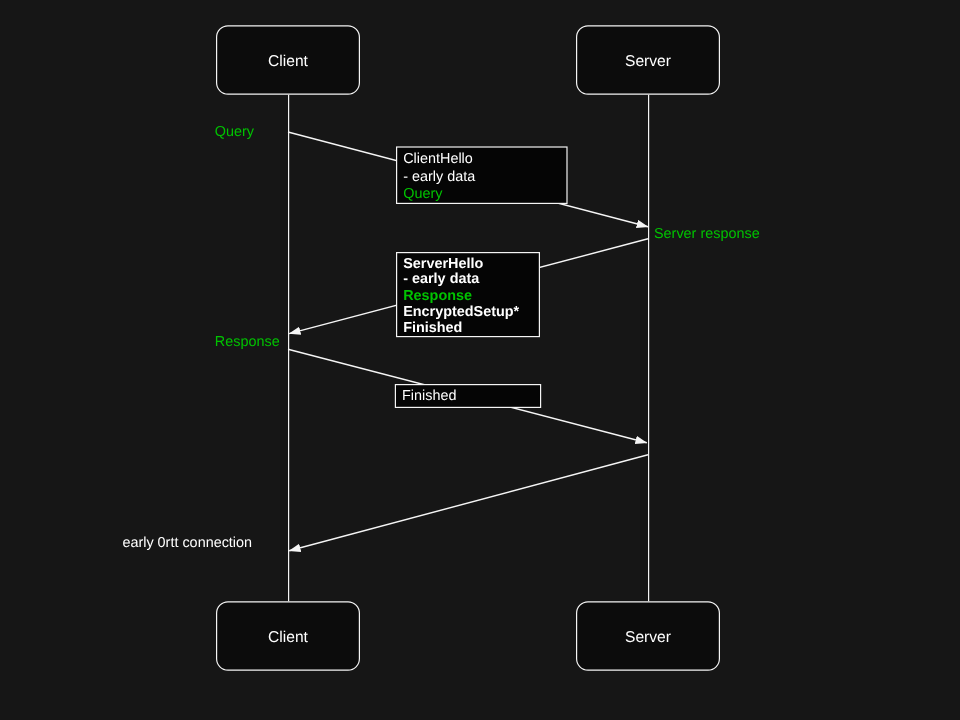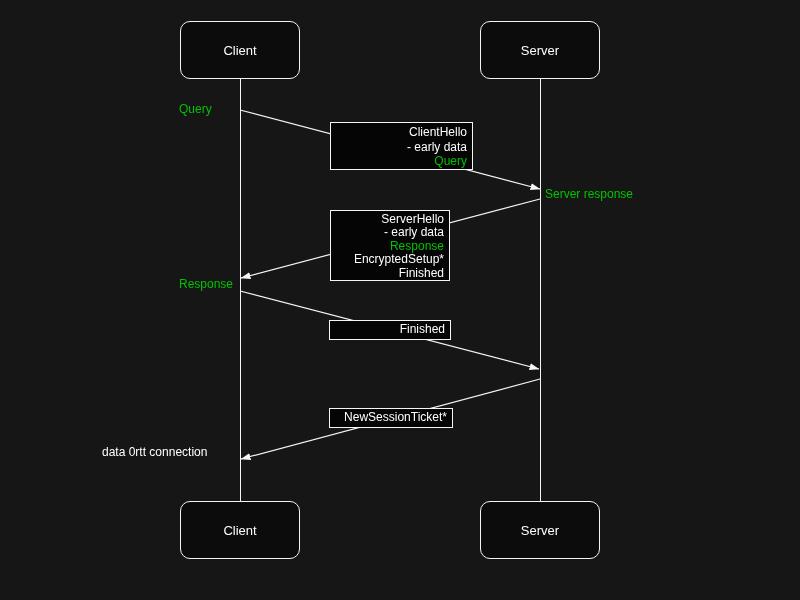--- a/index.html
+++ b/index.html
@@ -7,21 +7,20 @@
     background: #000;
     font-family: "Liberation Sans", sans-serif;
   }
   .stage {
     position: relative;
     width: 800px;
     height: 600px;
     overflow: hidden;
     background: var(--background, #161616);
     color: var(--text, #ffffff);
-    text-align: right;
   }
   .stage svg { position: absolute; left: 0; top: 0; }
   .lifeline {
     stroke: var(--line, #f5f5f5);
     stroke-width: 1;
   }
   .msg-line {
     stroke: var(--line, #f5f5f5);
     stroke-width: 1.2;
   }
@@ -46,21 +45,21 @@
     position: absolute;
     box-sizing: border-box;
     border: 1.5px solid var(--line, #f5f5f5);
     background: var(--note-fill, #050505);
     padding: 2px 5px;
     font-size: 12px;
     color: var(--text, #ffffff);
     white-space: nowrap;
   }
   .note-box .ln { line-height: 14.6px; }
-  .note-box.five .ln { line-height: 13.4px; }
+  .note-box.five .ln { line-height: 13.4px; font-weight: bold; }
   .note-box.single { padding: 1px 5px; }
   .note-box.single .ln { line-height: 15px; }
 
   .green { color: var(--accent-green, #00c300); }
 
   .side-label {
     position: absolute;
     font-size: 12px;
     line-height: 14px;
     white-space: nowrap;
@@ -117,25 +116,22 @@
     <div class="ln">- early data</div>
     <div class="ln green">Response</div>
     <div class="ln">EncryptedSetup*</div>
     <div class="ln">Finished</div>
   </div>
 
   <div class="note-box single" style="left:329px; top:320px; width:122px; height:20px;">
     <div class="ln">Finished</div>
   </div>
 
-  <div class="note-box single" style="left:329px; top:408px; width:124px; height:20px;">
-    <div class="ln">NewSessionTicket*</div>
-  </div>
 
   <div class="side-label green" style="left:179px; top:102px;">Query</div>
   <div class="side-label green" style="left:545px; top:187px;">Server response</div>
   <div class="side-label green" style="left:179px; top:277px;">Response</div>
 
   <div class="annotation" style="left:102px; top:445px;">
-    <div>data 0rtt connection</div>
+    <div>early 0rtt connection</div>
   </div>
 
 </div>
 
 </body></html>

